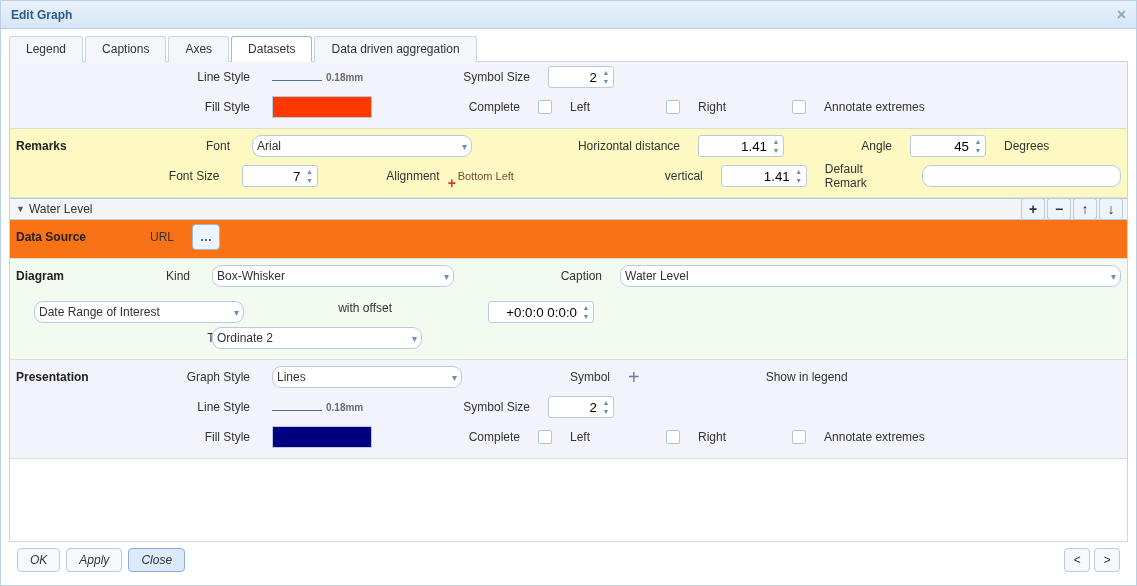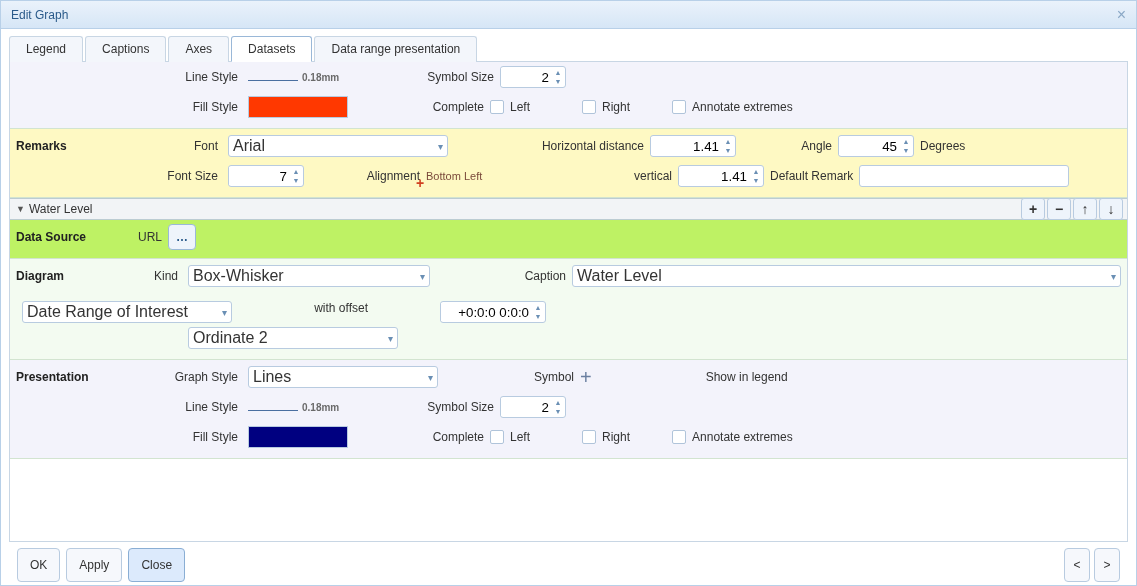--- a/index.html
+++ b/index.html
@@ -15,21 +15,21 @@
     border: 1px solid #b8d0e8;
   }
   .titlebar {
     height: 28px;
     background: linear-gradient(#eaf2fb,#d6e6f6);
     border-bottom: 1px solid #b8d0e8;
     display: flex;
     align-items: center;
     padding: 0 10px;
     color: #2a5a8a;
-    font-weight: normal;
+    font-weight: bold;
     position: relative;
   }
   .titlebar .close-x {
     position: absolute;
     right: 10px;
     top: 5px;
     color: #8aa8c6;
     font-size: 16px;
     cursor: pointer;
   }
@@ -71,32 +71,32 @@
     position: relative;
   }
   .section {
     padding: 2px 6px 6px 6px;
     border-bottom: 1px solid #d2e4d0;
   }
   .row {
     display: flex;
     align-items: center;
     min-height: 30px;
-    gap: 6px;
+    gap: 18px;
     flex-wrap: nowrap;
   }
   .lbl-head { width: 100px; font-weight: bold; color: #222; }
   .lbl-sub { width: 150px; text-align: right; color: #333; padding-right: 4px;}
   .lbl-mid { text-align: right; color: #333; }
   input[type=text], select, .combo, .numfield, .textfield {
     height: 22px;
     border: 1px solid #b8cbe0;
-    border-radius: 3px;
+    border-radius: 9px;
     padding: 2px 4px;
-    font-size: 16px;
+    font-size: 12px;
     background: #fff;
   }
   .combo {
     position: relative;
     display: inline-flex;
     align-items: center;
     padding-right: 18px;
   }
   .combo::after {
     content: "▾";
@@ -132,38 +132,38 @@
     padding:3px 6px;
     position:relative;
   }
   .sect-water-hdr .tri { font-size:9px; color:#555; margin-right:4px;}
   .hdr-tools { position:absolute; right:4px; display:flex; gap:2px;}
   .hdr-tools .tool {
     width:24px;height:22px;border:1px solid #b8cbe0;border-radius:3px;
     background:#eef4fb;display:flex;align-items:center;justify-content:center;
     font-size:14px;font-weight:bold;color:#333;cursor:pointer;
   }
-  .sect-datasource{ background:#bef264; }
+  .sect-datasource{ background:#f97316; }
   .readonly-url {
     flex:1; background:#f2f2f2; border:1px solid #d4dbe4; height:22px;
     border-radius:3px; color:#666; padding:3px 5px; overflow:hidden; white-space:nowrap;
   }
   .btn-ellipsis {
     width:28px;height:26px;border:1px solid #9ab8d8;border-radius:4px;
     background:#eef4fb;display:flex;align-items:center;justify-content:center;
     font-weight:bold;color:#2a5a8a;cursor:pointer;
   }
   .sect-diagram{ background:#f3fbf1; }
   .sect-presentation{ background:#f3f3fb; }
   .footer {
     display:flex; align-items:center; padding:6px 8px; gap:6px;
   }
   .btn {
-    height:34px; padding:0 12px; border:1px solid #b8cbe0; border-radius:4px;
-    background:#f6f8fc; cursor:pointer; display:inline-flex;align-items:center;
+    height:24px; padding:0 12px; border:1px solid #b8cbe0; border-radius:4px;
+    background:#f6f8fc; cursor:pointer; display:inline-flex;align-items:center;font-style:italic;
   }
   .btn.primary { background:#dceafc; border-color:#8aaed4;}
   .nav-btns { margin-left:auto; display:flex; gap:4px;}
   .nav-btns .btn{ width:26px; padding:0; justify-content:center;}
   .alignment-cell { display:inline-flex; align-items:center; gap:4px;}
   .alignment-cell .red-plus { color:#d04020; font-size:14px; font-weight:bold;}
   ::-webkit-scrollbar{width:14px;background:#f0f3f7;}
   ::-webkit-scrollbar-thumb{background:#c6d6e8;border-radius:6px;}
 </style>
 </head>
@@ -173,21 +173,21 @@
   <span>Edit Graph</span>
   <span class="close-x">×</span>
 </div>
 
 <div class="content">
   <div class="tabstrip">
     <div class="tab">Legend</div>
     <div class="tab">Captions</div>
     <div class="tab">Axes</div>
     <div class="tab active">Datasets</div>
-    <div class="tab">Data range presentation</div>
+    <div class="tab">Data driven aggregation</div>
   </div>
 
   <div class="scrollpane">
 
     <div class="section sect-presentation" style="padding-top:0;">
       <div class="row">
         <span class="lbl-head"></span>
         <span class="lbl-sub" style="width:120px;">Line Style</span>
         <span style="width:110px;display:inline-flex;align-items:baseline;">
           <span class="line-sample"></span>

